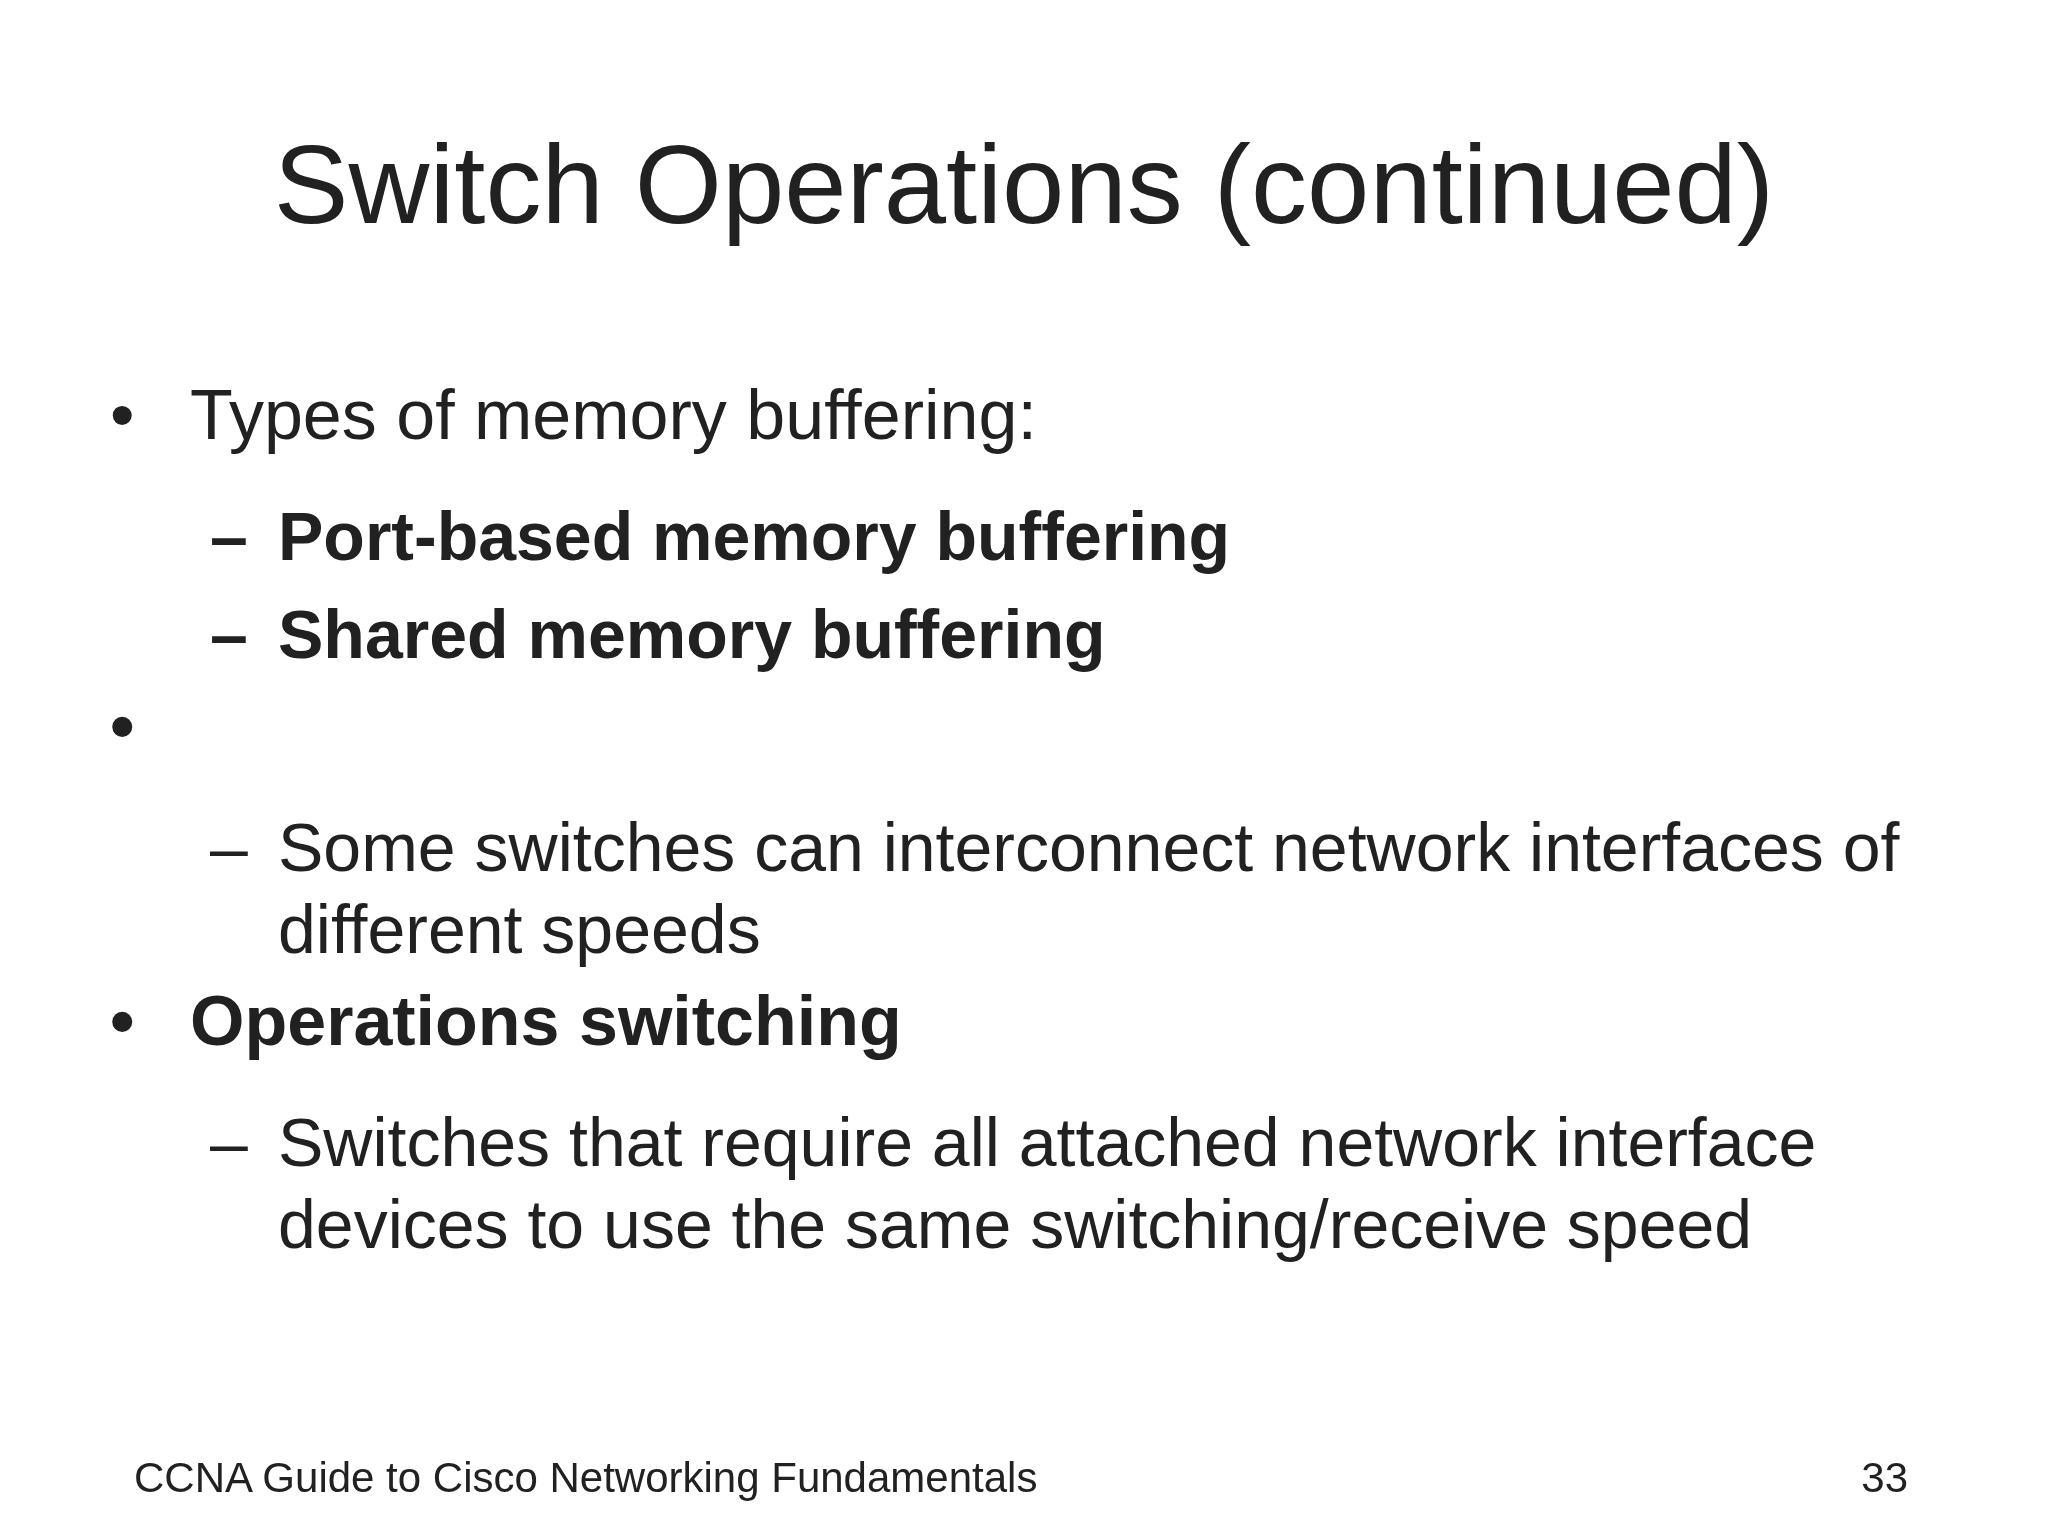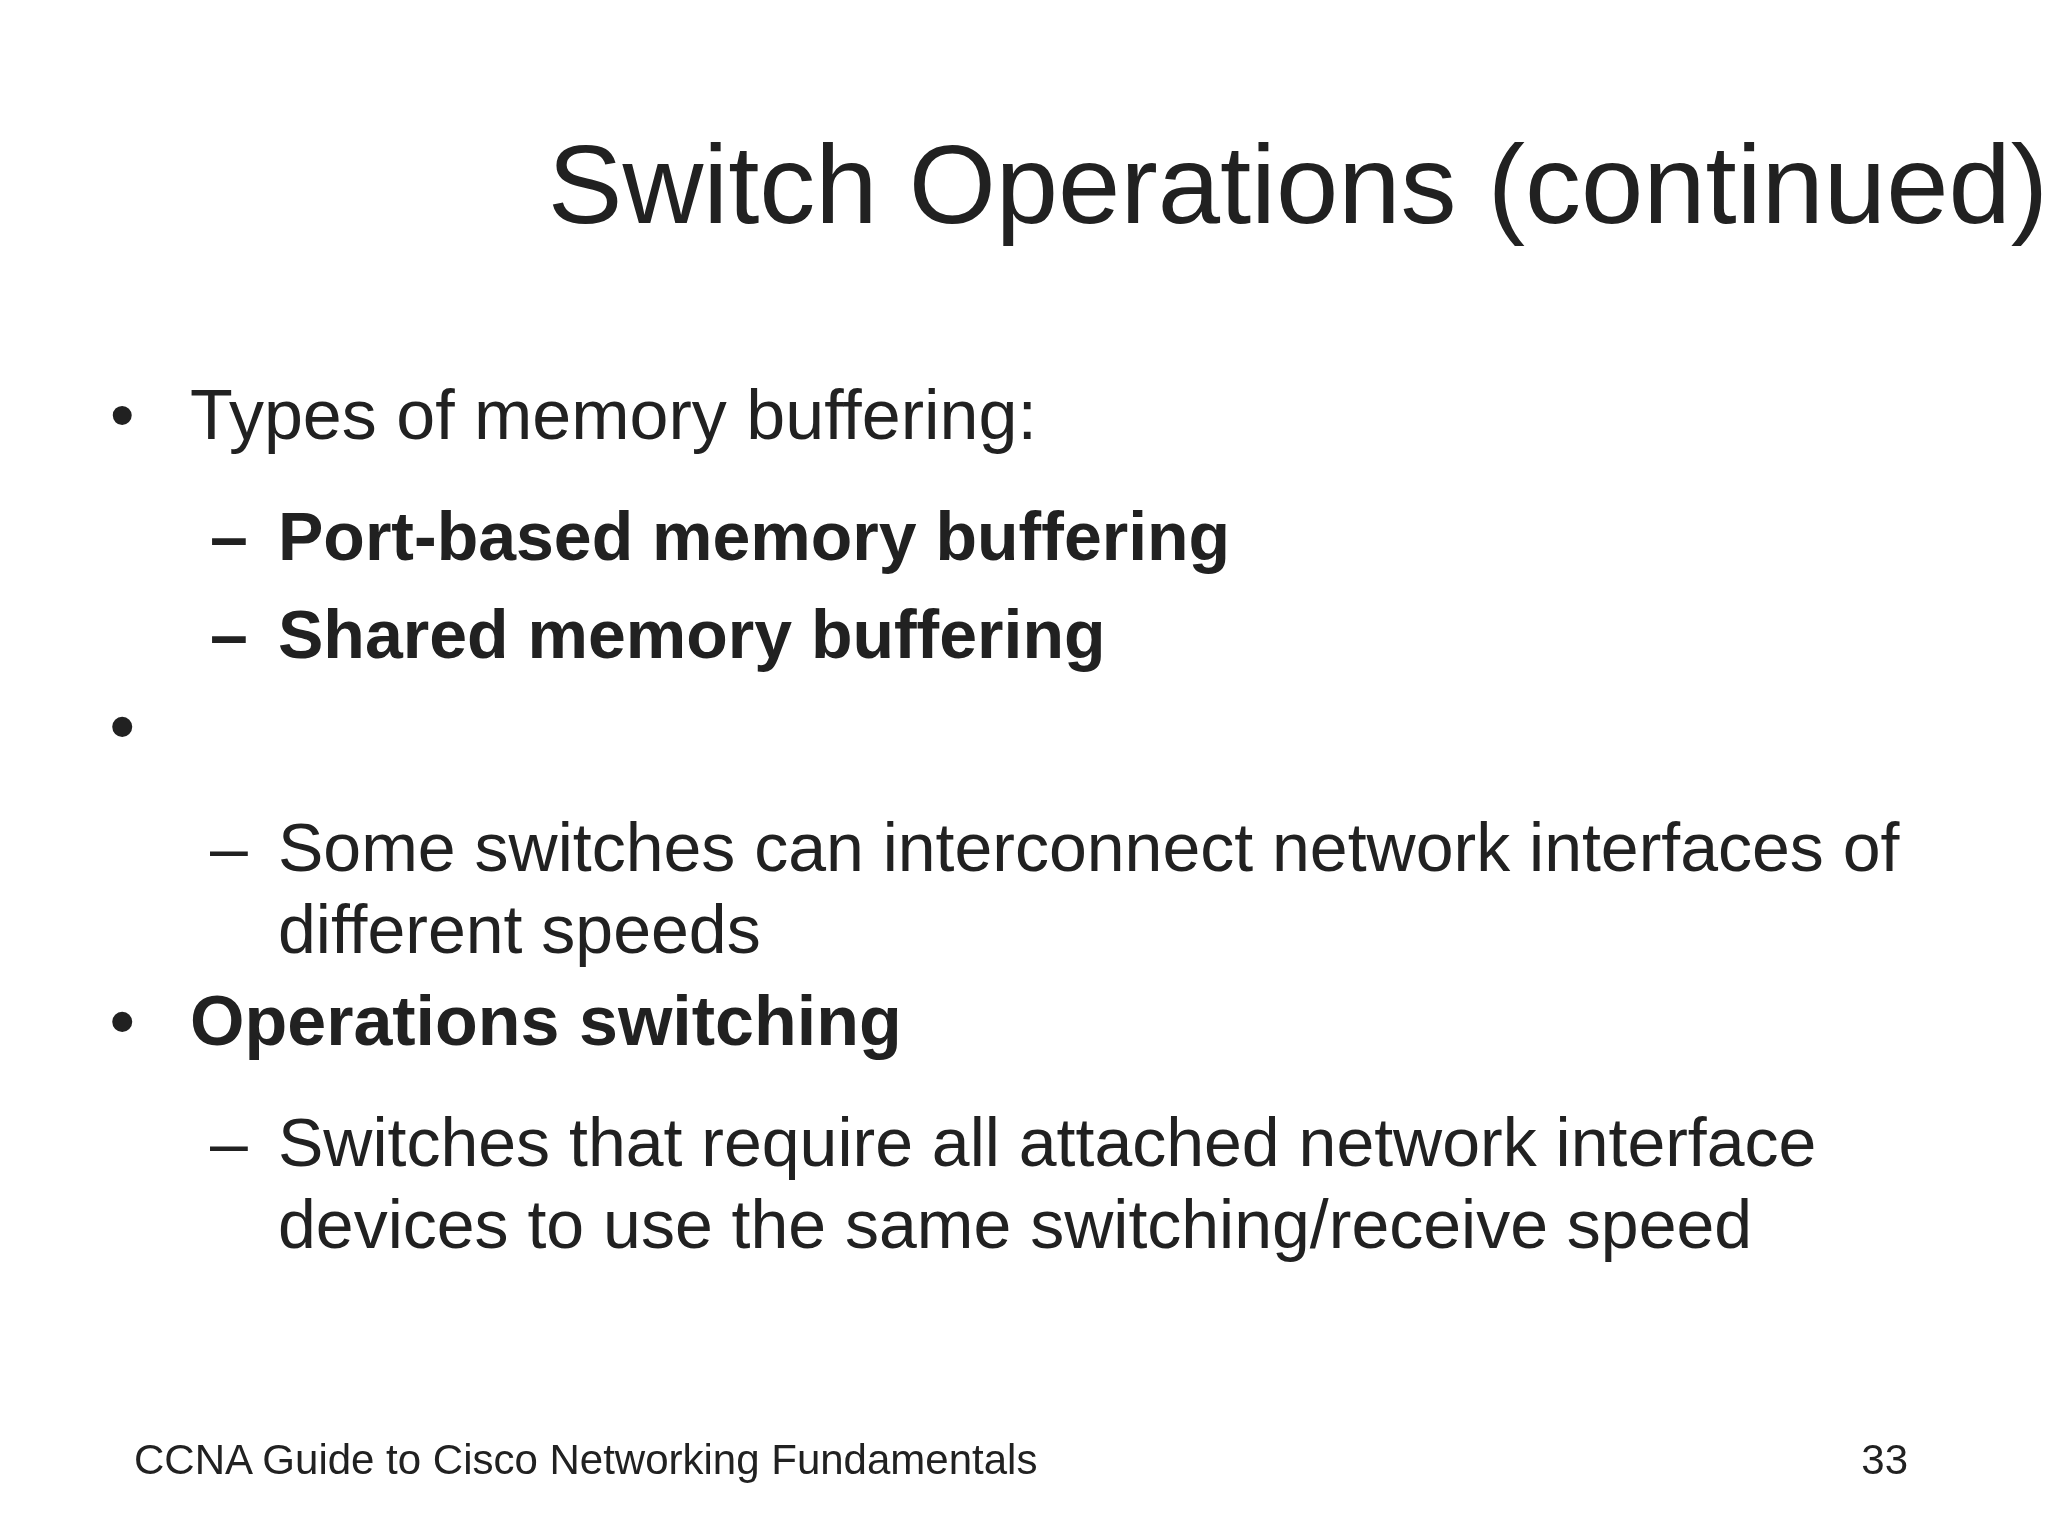--- a/index.html
+++ b/index.html
@@ -15,21 +15,21 @@
     color: #212121;
     font-family: "Liberation Sans", sans-serif;
     overflow: hidden;
   }
   .title {
     position: absolute;
     top: 118px;
     left: 0;
     width: 2048px;
     margin: 0;
-    text-align: right;
+    text-align: center;
     font-size: 112px;
     font-weight: 400;
     line-height: 1.2;
     letter-spacing: 0px;
     white-space: nowrap;
   }
   .content {
     position: absolute;
     top: 380px;
     left: 110px;
@@ -80,20 +80,21 @@
     right: 140px;
     display: flex;
     justify-content: space-between;
     align-items: baseline;
     font-size: 42px;
     font-weight: 400;
     gap: 25px;
   }
   .footer .page-num {
     text-align: right;
+    margin-top: 18px;
   }
 </style>
 </head>
 <body>
 
 <div class="slide">
 
   <h1 class="title">Switch Operations (continued)</h1>
 
   <div class="content">

